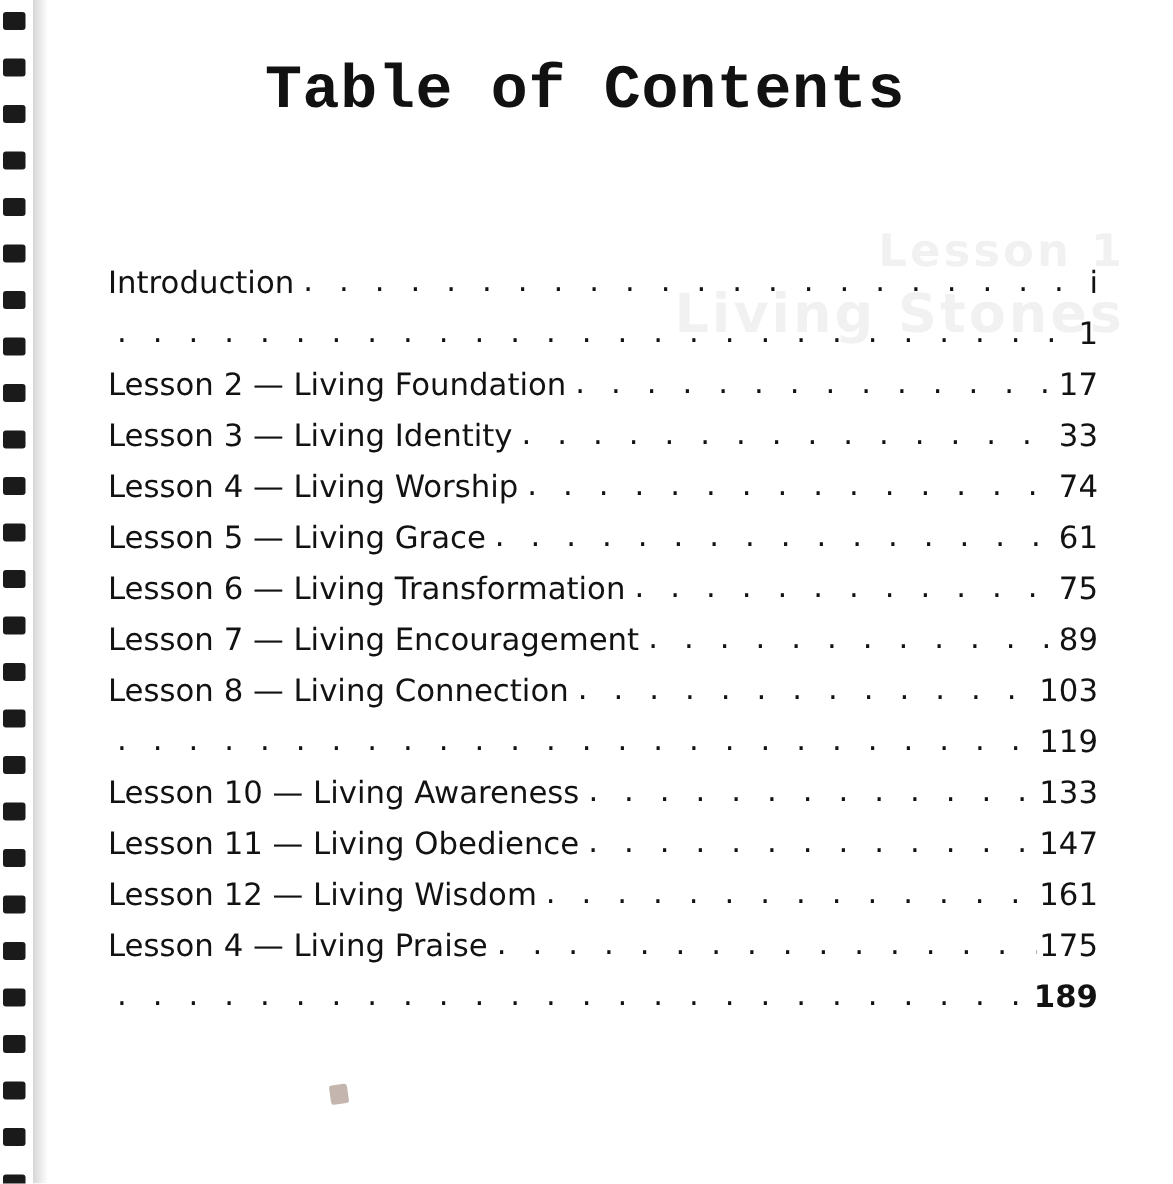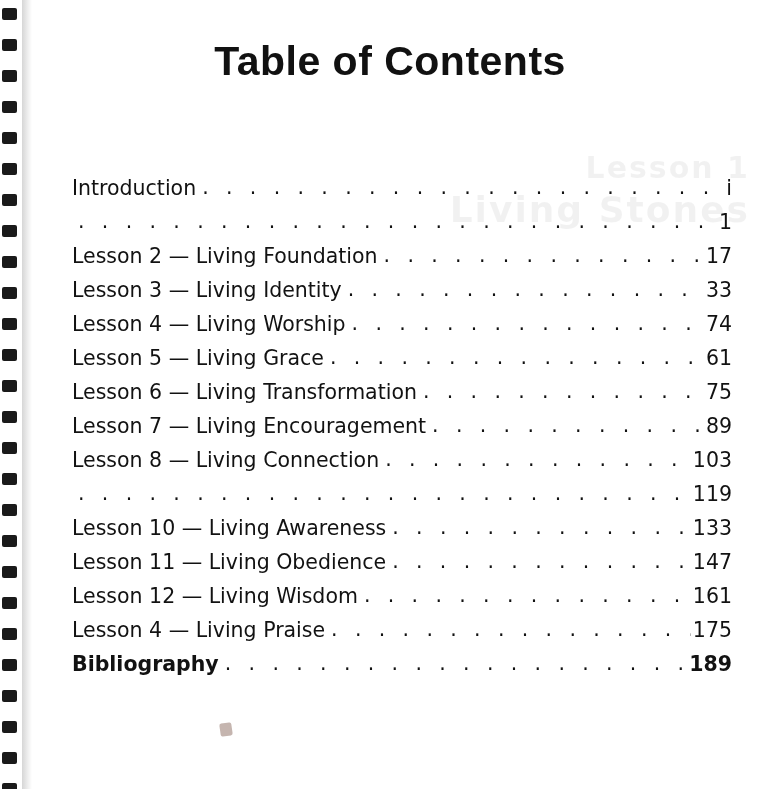--- a/index.html
+++ b/index.html
@@ -55,21 +55,21 @@
     width: 752px;
     height: 789px;
   }
 
   #page-title {
     position: absolute;
     top: 38px;
     left: 0;
     width: 720px;
     text-align: center;
-    font-family: Liberation Sans, sans-serif;
+    font-family: Liberation Mono, monospace;
     font-weight: bold;
     font-size: 41px;
     letter-spacing: 0.5px;
     color: #111111;
   }
 
   
   #ghost-text {
     position: absolute;
     top: 150px;
@@ -274,21 +274,20 @@
           <span class="toc-page">161</span>
         </div>
         <div class="toc-row">
           <span class="toc-label">Lesson 4 — Living Praise</span>
           <span class="toc-leader">
             <span>. . . . . . . . . . . . . . . . . . . . . . . . . . . . . . . . . . . . . . . . . . . . . . . . . . . . . . . . . . . . . . . . . . . . . . . . . . . . . . . . . . . . . . . . . . . . . . . .</span>
           </span>
           <span class="toc-page">175</span>
         </div>
         <div class="toc-row bold">
-          <span class="toc-label">Bibliography</span>
           <span class="toc-leader">
             <span>. . . . . . . . . . . . . . . . . . . . . . . . . . . . . . . . . . . . . . . . . . . . . . . . . . . . . . . . . . . . . . . . . . . . . . . . . . . . . . . . . . . . . . . . . . . . . . . .</span>
           </span>
           <span class="toc-page">189</span>
         </div>
       </div>
 
     <div class="smudge"></div>
   </div>
 </div>

